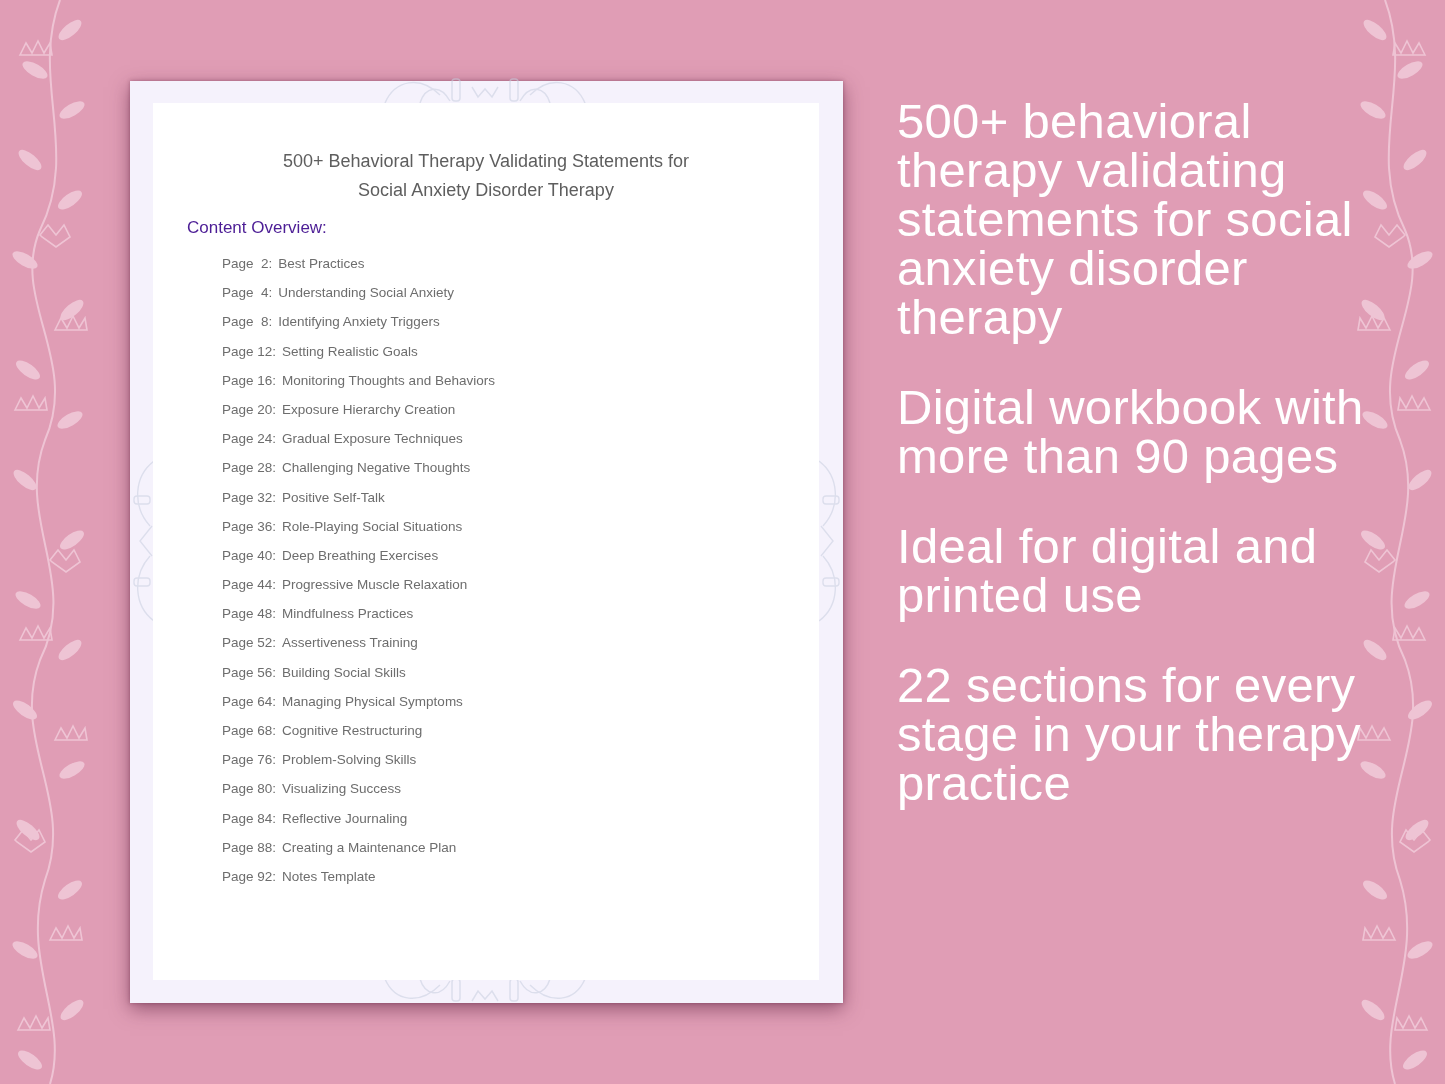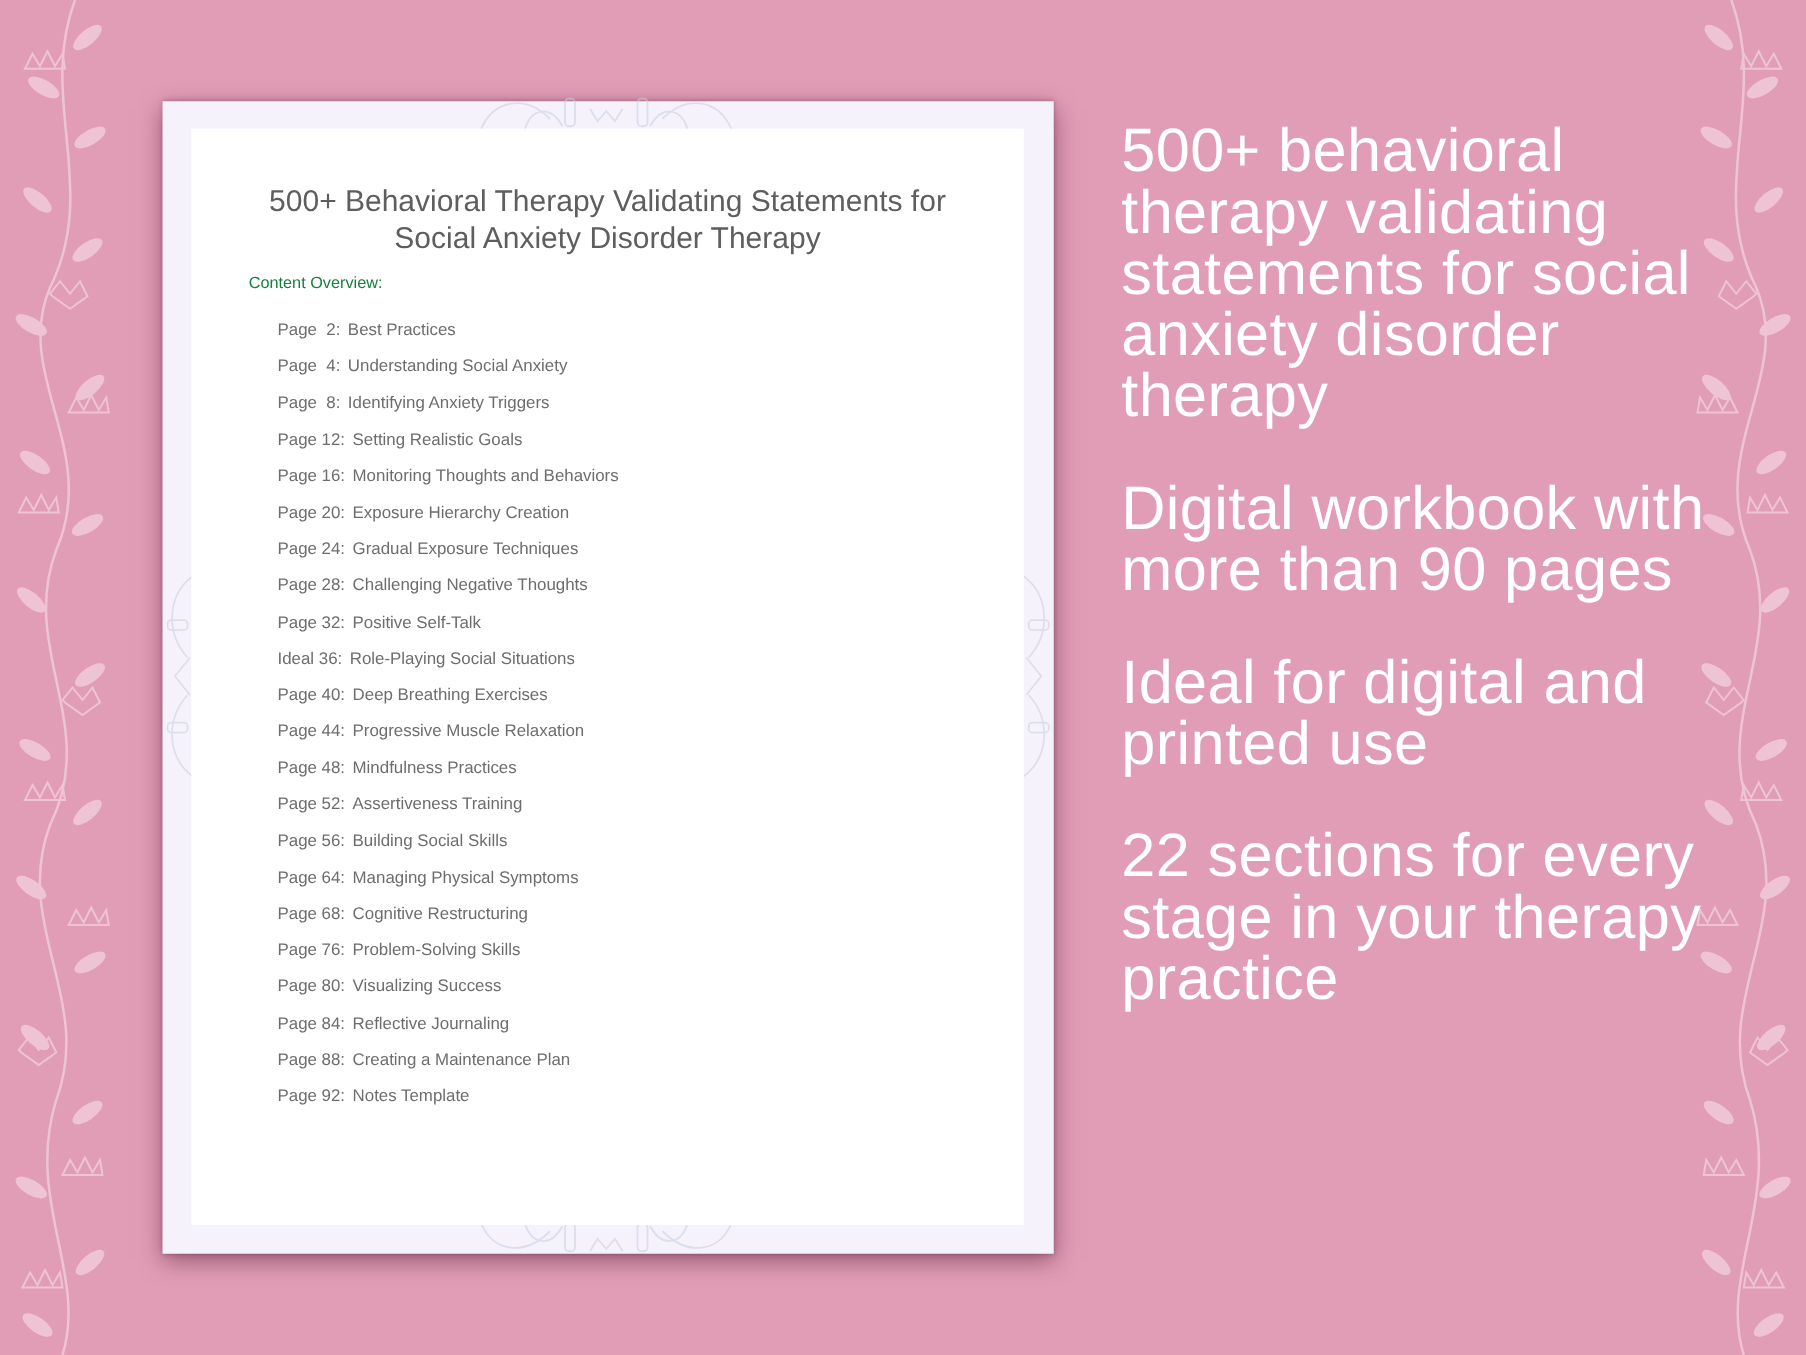--- a/index.html
+++ b/index.html
@@ -22,25 +22,25 @@
   .mandala.bottom { left: 250px; top: 896px; width: 210px; height: 26px; }
   .mandala.left { left: 0px; top: 375px; width: 24px; height: 170px; }
   .mandala.right { left: 689px; top: 375px; width: 24px; height: 170px; }
 
   .sheet {
     position: absolute; left: 23px; top: 22px; width: 666px; height: 877px;
     background: #ffffff;
   }
   .doc-title {
     position: absolute; left: 0; top: 44px; width: 666px; text-align: center;
-    font-size: 24px; line-height: 29px; color: #5e5e5e; font-weight: normal;
+    font-size: 18px; line-height: 29px; color: #5e5e5e; font-weight: normal;
     margin: 0;
   }
   .overview-label {
-    position: absolute; left: 46px; top: 115px; font-size: 13px; color: #15803d;
+    position: absolute; left: 34px; top: 115px; font-size: 17px; color: #4c1d95;
   }
   .toc { position: absolute; left: 69px; top: 151px; margin: 0; padding: 0; list-style: none; }
   .toc li {
     height: 29.2px; line-height: 20px; font-size: 13.5px; color: #6d6d6d;
     white-space: pre;
   }
   .toc .pg { display: inline-block; }
   .toc .topic { margin-left: 6px; }
 
   .features { position: absolute; left: 897px; top: 97px; width: 520px; }
@@ -183,21 +183,21 @@
     <ul class="toc">
       <li><span class="pg">Page  2:</span><span class="topic">Best Practices</span></li>
       <li><span class="pg">Page  4:</span><span class="topic">Understanding Social Anxiety</span></li>
       <li><span class="pg">Page  8:</span><span class="topic">Identifying Anxiety Triggers</span></li>
       <li><span class="pg">Page 12:</span><span class="topic">Setting Realistic Goals</span></li>
       <li><span class="pg">Page 16:</span><span class="topic">Monitoring Thoughts and Behaviors</span></li>
       <li><span class="pg">Page 20:</span><span class="topic">Exposure Hierarchy Creation</span></li>
       <li><span class="pg">Page 24:</span><span class="topic">Gradual Exposure Techniques</span></li>
       <li><span class="pg">Page 28:</span><span class="topic">Challenging Negative Thoughts</span></li>
       <li><span class="pg">Page 32:</span><span class="topic">Positive Self-Talk</span></li>
-      <li><span class="pg">Ideal 36:</span><span class="topic">Role-Playing Social Situations</span></li>
+      <li><span class="pg">Page 36:</span><span class="topic">Role-Playing Social Situations</span></li>
       <li><span class="pg">Page 40:</span><span class="topic">Deep Breathing Exercises</span></li>
       <li><span class="pg">Page 44:</span><span class="topic">Progressive Muscle Relaxation</span></li>
       <li><span class="pg">Page 48:</span><span class="topic">Mindfulness Practices</span></li>
       <li><span class="pg">Page 52:</span><span class="topic">Assertiveness Training</span></li>
       <li><span class="pg">Page 56:</span><span class="topic">Building Social Skills</span></li>
       <li><span class="pg">Page 64:</span><span class="topic">Managing Physical Symptoms</span></li>
       <li><span class="pg">Page 68:</span><span class="topic">Cognitive Restructuring</span></li>
       <li><span class="pg">Page 76:</span><span class="topic">Problem-Solving Skills</span></li>
       <li><span class="pg">Page 80:</span><span class="topic">Visualizing Success</span></li>
       <li><span class="pg">Page 84:</span><span class="topic">Reflective Journaling</span></li>

